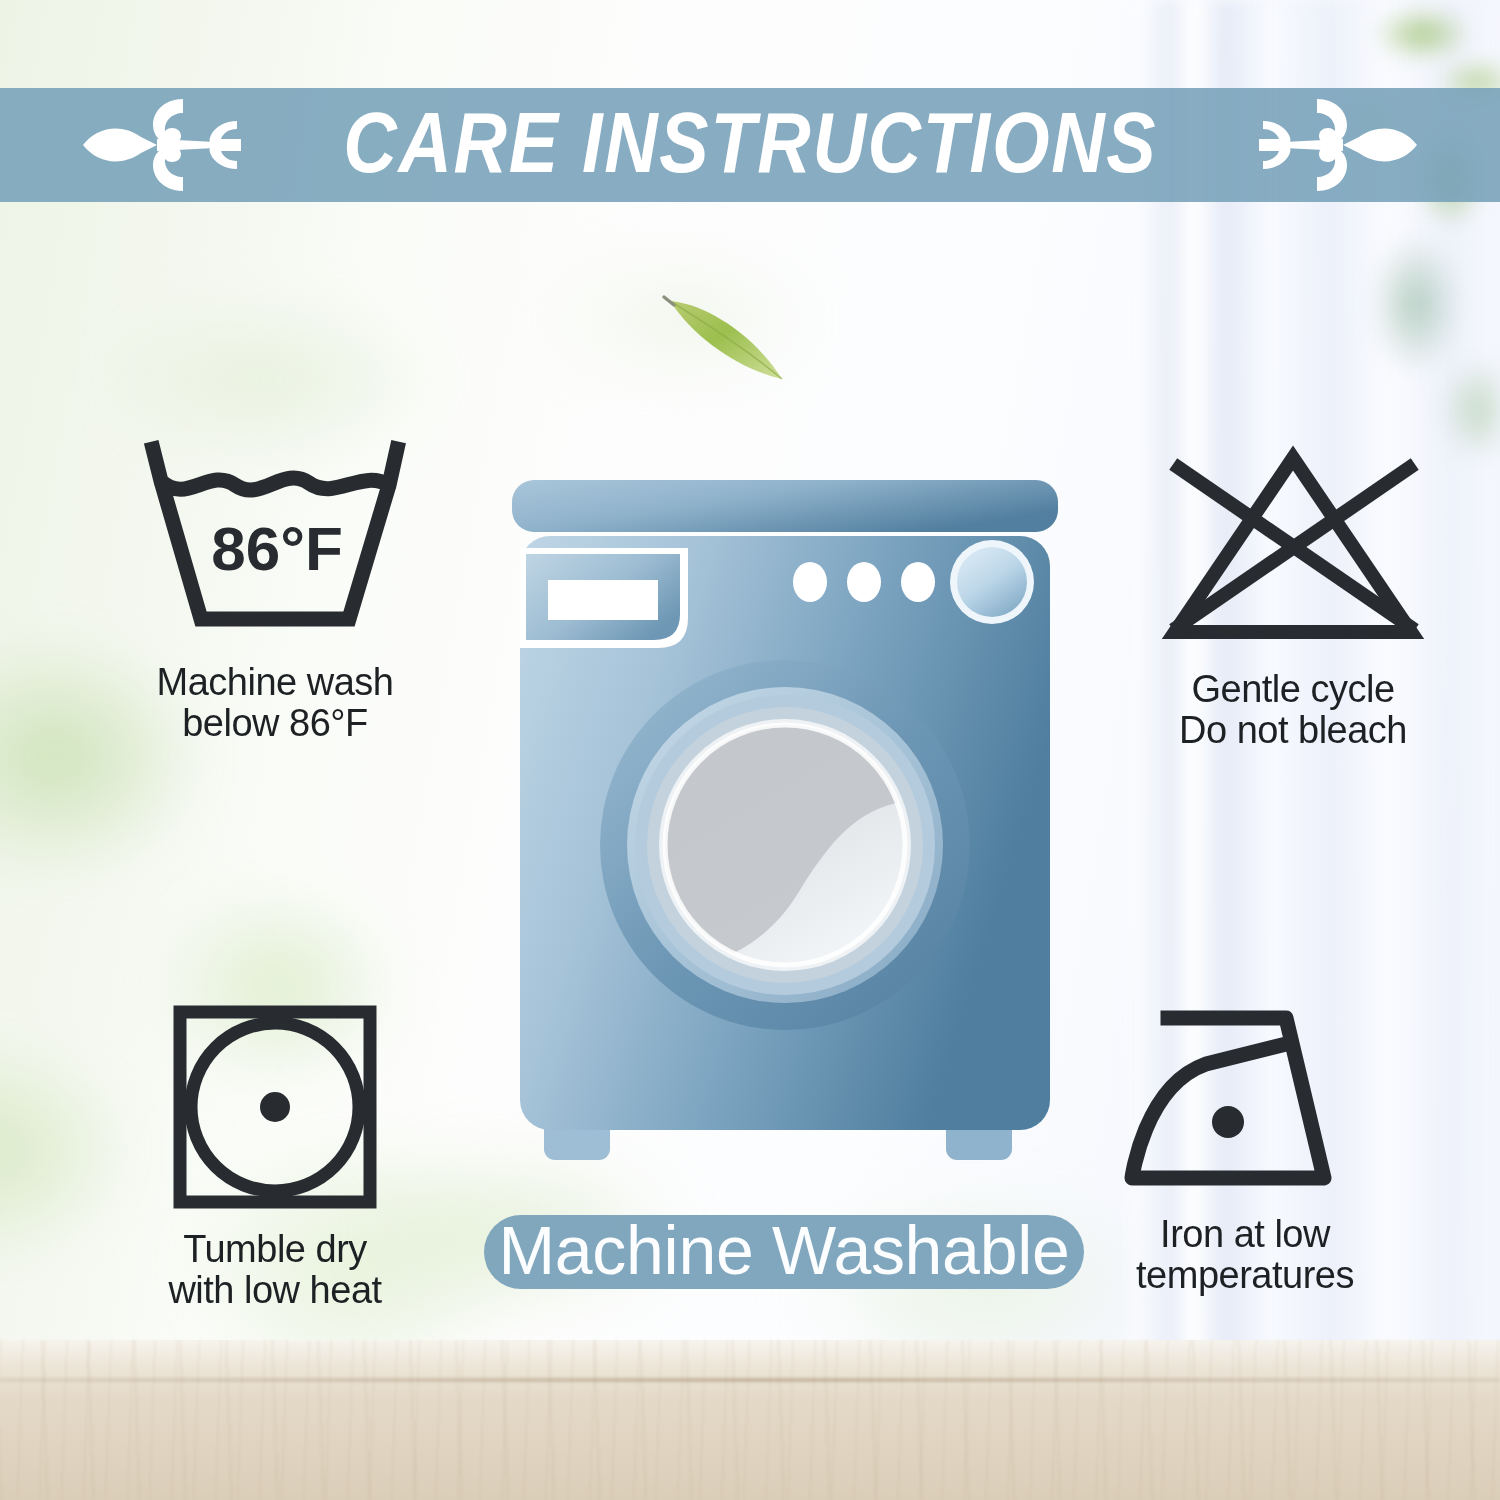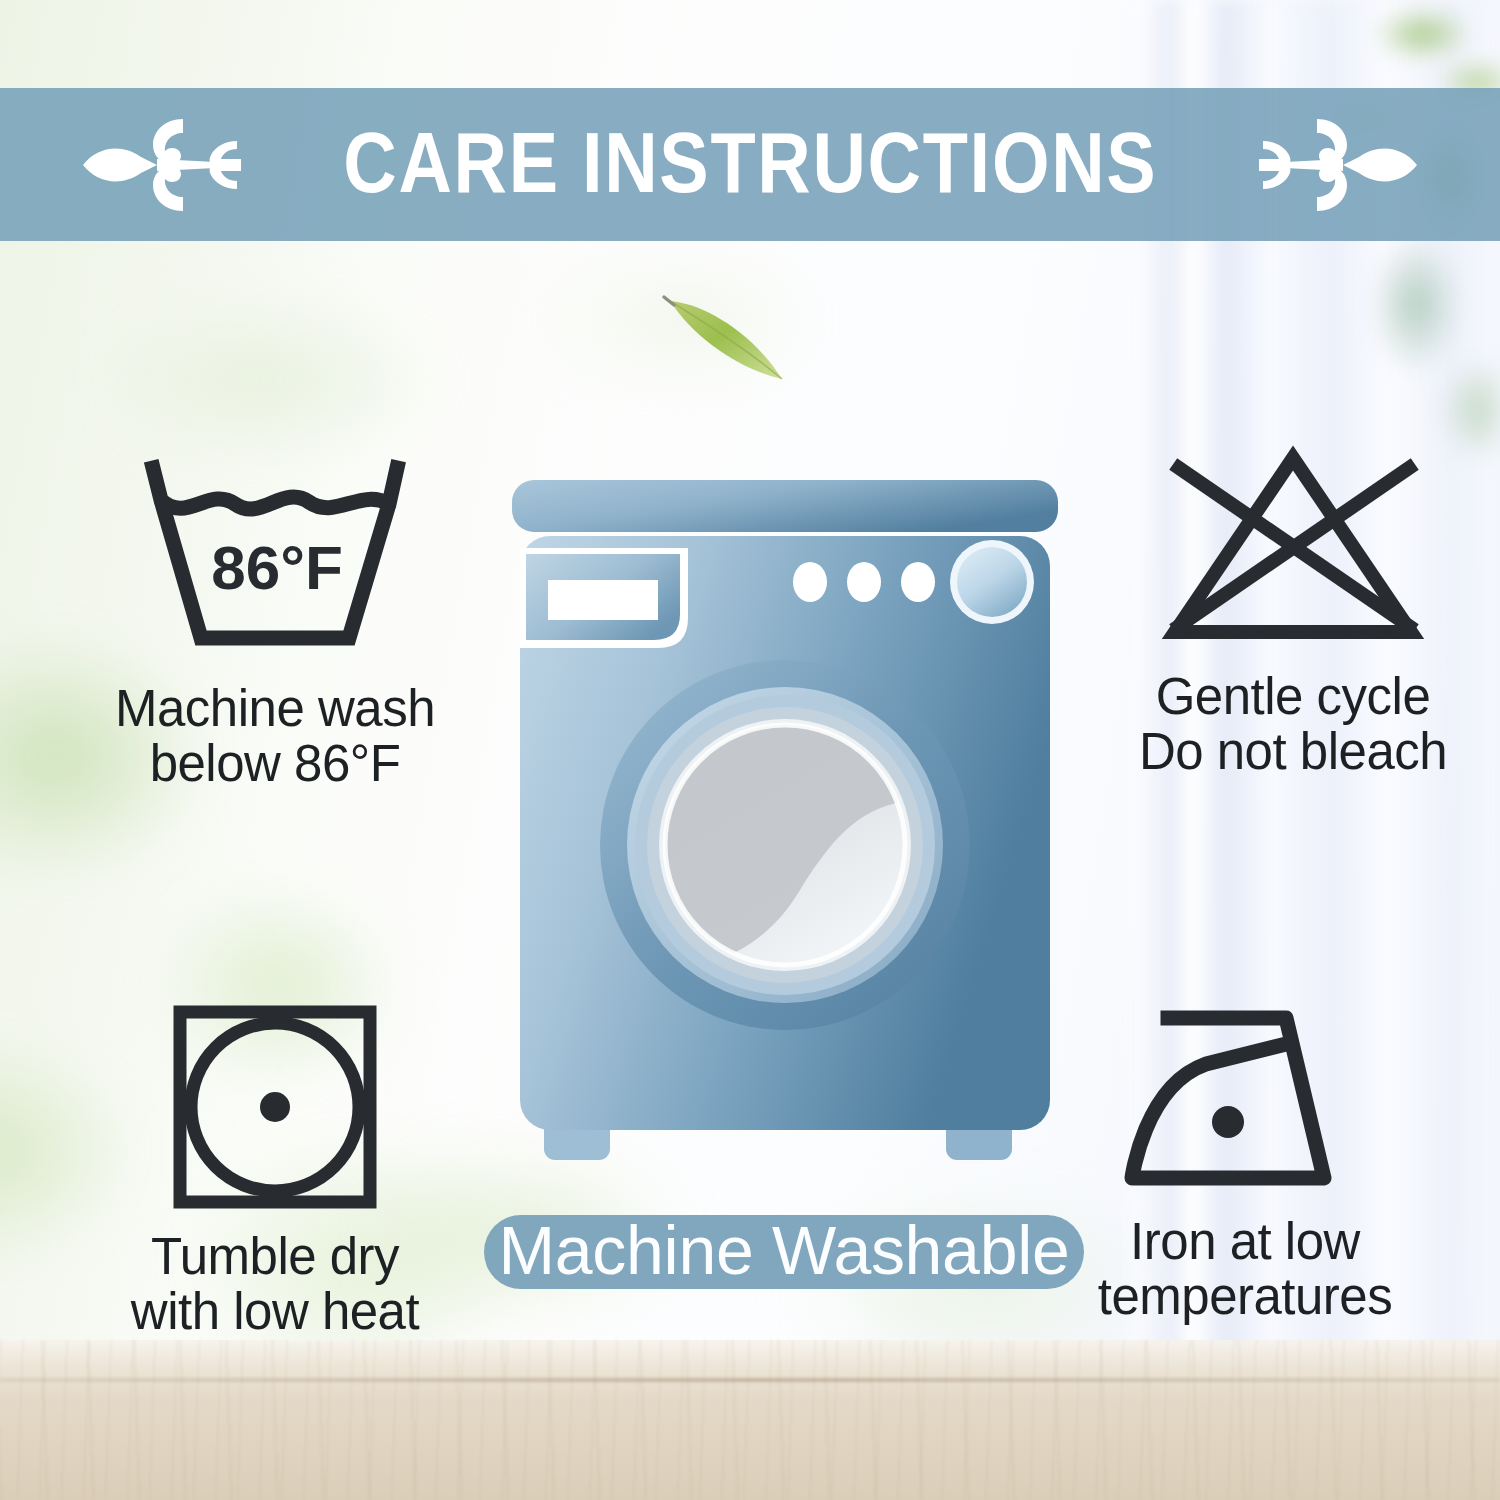--- a/index.html
+++ b/index.html
@@ -134,26 +134,27 @@
     left: 0; bottom: 118px;
     width: 1500px; height: 4px;
     background: linear-gradient(90deg, rgba(186,170,146,0.25), rgba(160,140,112,0.5), rgba(186,170,146,0.25));
     filter: blur(1.6px);
   }
 
   
   .banner {
     position: absolute;
     left: 0; top: 88px;
-    width: 1500px; height: 153px;
+    width: 1500px; height: 114px;
     background: rgba(116,160,184,0.86);
     display: flex;
     align-items: center;
     justify-content: center;
     gap: 32px;
+    font-style: italic;
   }
   .banner-title {
     color: #ffffff;
     font-size: 86px;
     font-weight: bold;
     letter-spacing: 2px;
     transform: scaleX(0.86);
     transform-origin: center;
     white-space: nowrap;
     line-height: 1;
@@ -174,28 +175,28 @@
     position: absolute;
     left: 500px; top: 470px;
     width: 570px; height: 720px;
   }
 
   
   .cell { position: absolute; }
   .cell-icon { display: block; margin: 0 auto; }
   .cell-label {
     margin-top: 14px;
-    font-size: 51px;
+    font-size: 38px;
     line-height: 1.08;
     color: #1e2124;
     text-align: center;
     white-space: pre-line;
     letter-spacing: -0.5px;
   }
-  .cell-tl { left: 40px;   top: 452px; width: 470px; }
+  .cell-tl { left: 40px;   top: 433px; width: 470px; }
   .cell-tr { left: 1058px; top: 440px; width: 470px; }
   .cell-bl { left: 40px;   top: 1000px; width: 470px; }
   .cell-br { left: 1010px; top: 1000px; width: 470px; }
 
   
   .pill {
     position: absolute;
     left: 484px; top: 1215px;
     width: 600px; height: 74px;
     background: rgba(118,160,184,0.92);

